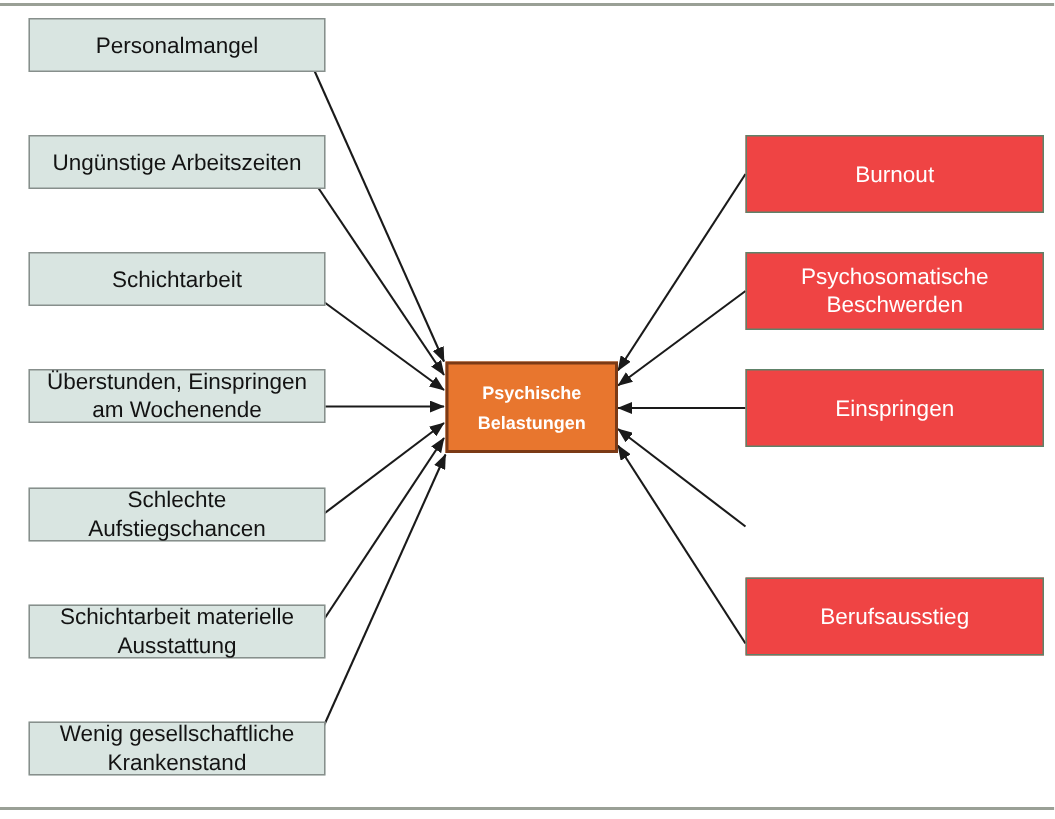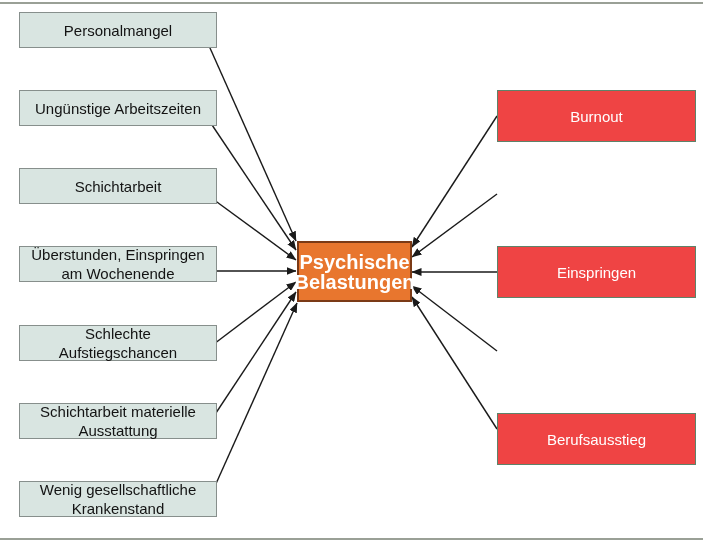--- a/index.html
+++ b/index.html
@@ -59,21 +59,21 @@
   }
   .center-box {
     left: 297px;
     top: 241px;
     width: 115px;
     height: 61px;
     background: #e8762e;
     border: 2px solid #7b3a16;
     color: #ffffff;
     font-weight: bold;
-    font-size: 20px;
+    font-size: 12px;
     line-height: 20px;
   }
   .lbl { white-space: pre-line; }
 </style>
 </head>
 <body>
 
 <div class="stage">
 
   <div class="rule top"></div>
@@ -120,24 +120,28 @@
 Ausstattung</span>
   </div>
   <div class="box cause" style="top:481px">
     <span class="lbl">Wenig gesellschaftliche
 Krankenstand</span>
   </div>
 
   <div class="box effect" style="top:90px">
     <span class="lbl">Burnout</span>
   </div>
+  <div class="box effect" style="top:168px">
+    <span class="lbl">Psychosomatische
+Beschwerden</span>
+  </div>
   <div class="box effect" style="top:246px">
     <span class="lbl">Einspringen</span>
   </div>
-  <div class="box effect" style="top:413px">
+  <div class="box effect" style="top:385px">
     <span class="lbl">Berufsausstieg</span>
   </div>
 
   <div class="box center-box">
     <span class="lbl">Psychische
 Belastungen</span>
   </div>
 
   <div class="rule bottom"></div>
 

